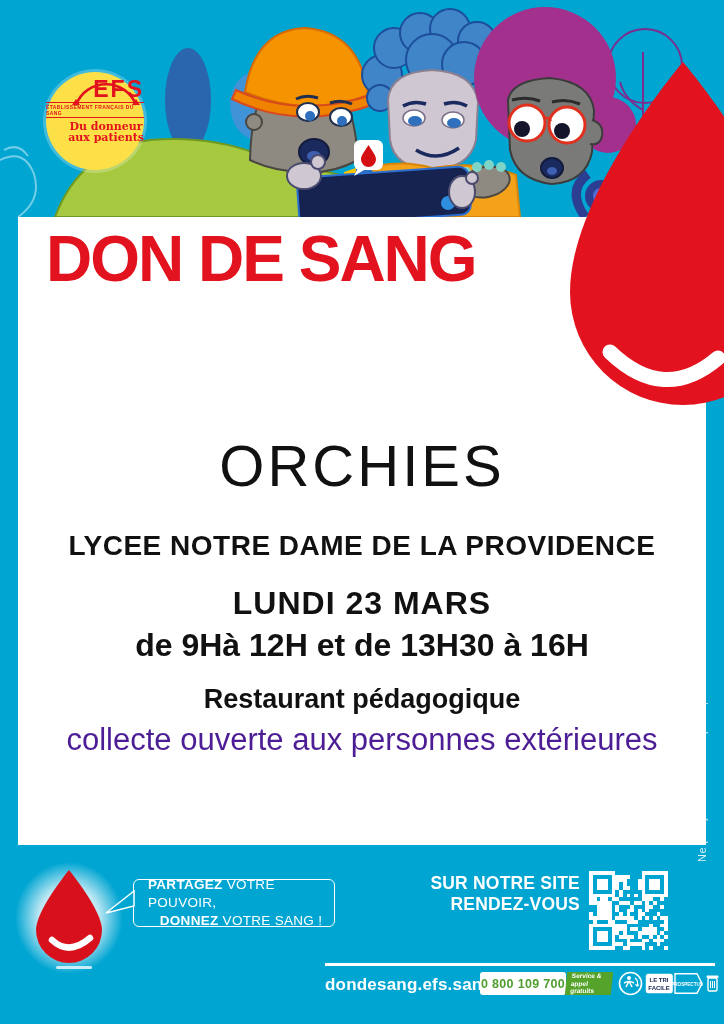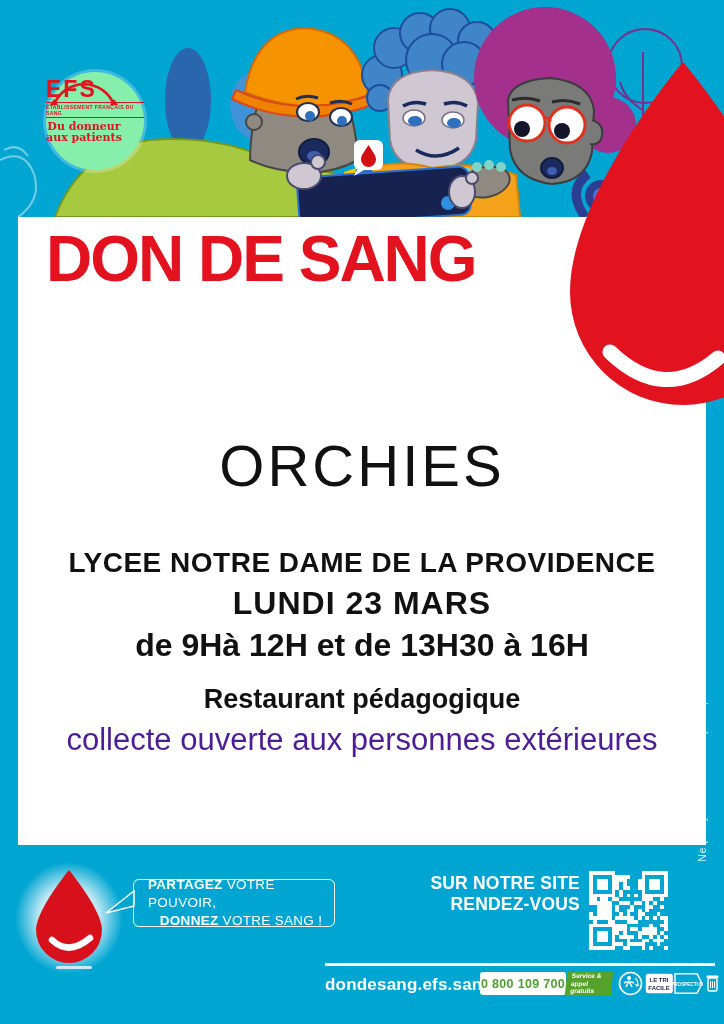--- a/index.html
+++ b/index.html
@@ -5,39 +5,39 @@
   html,body{margin:0;padding:0;background:#e8e8e8;}
   .poster{
     position:relative;width:724px;height:1024px;margin:0 auto;
     background:#00a5d2;overflow:hidden;
     font-family:"Liberation Sans",sans-serif;
   }
   .illustration{position:absolute;left:0;top:0;width:724px;height:217px;z-index:1;}
   
   .efs-logo{
     position:absolute;left:46px;top:72px;width:98px;height:98px;border-radius:50%;
-    background:#86efac;z-index:4;display:flex;flex-direction:column;align-items:flex-start;
+    background:#fde047;z-index:4;display:flex;flex-direction:column;align-items:flex-end;
     box-shadow:0 0 0 3px rgba(255,255,255,.25);
   }
   .efs-arc{margin-top:9px;}
   .efs-acronym{color:#e2131e;font-weight:700;font-size:23px;letter-spacing:2px;line-height:.6;margin-top:-24px;}
   .efs-org{color:#e2131e;font-size:5px;font-weight:700;letter-spacing:.4px;margin-top:5px;border-top:1px solid #e2131e;border-bottom:1px solid #e2131e;padding:1px 0;}
   .efs-tagline{color:#e2131e;font-family:"DejaVu Serif",serif;font-size:11px;line-height:1.05;text-align:center;margin-top:3px;font-weight:700;}
   
   .white-panel{position:absolute;left:18px;top:217px;width:688px;height:628px;background:#ffffff;z-index:0;}
   
   .big-drop{position:absolute;left:552px;top:52px;z-index:3;}
   
   .headline{position:absolute;left:46px;top:226px;z-index:2;}
   .headline h1{margin:0;color:#e2131e;font-size:64px;font-weight:800;letter-spacing:-2px;line-height:1.05;}
   .headline h2{margin:2px 0 0 2px;color:#e2131e;font-size:30px;font-weight:800;letter-spacing:-.5px;}
   
   .event{position:absolute;left:30px;top:0;width:664px;text-align:center;z-index:2;color:#111;}
   .ev-city{position:absolute;left:0;top:432px;width:100%;font-size:58px;font-weight:400;letter-spacing:3px;}
-  .ev-venue{position:absolute;left:0;top:530px;width:100%;font-size:28px;font-weight:800;letter-spacing:.5px;margin-top:17px;}
+  .ev-venue{position:absolute;left:0;top:530px;width:100%;font-size:28px;font-weight:800;letter-spacing:.5px;}
   .ev-date{position:absolute;left:0;top:585px;width:100%;font-size:32px;font-weight:700;letter-spacing:1px;}
   .ev-hours{position:absolute;left:0;top:627px;width:100%;font-size:32px;font-weight:700;}
   .ev-place{position:absolute;left:0;top:684px;width:100%;font-size:27px;font-weight:700;}
   .ev-note{position:absolute;left:0;top:722px;width:100%;font-size:31px;font-weight:400;color:#4c1d95;}
   
   .edge-note{
     position:absolute;left:696px;top:612px;height:250px;z-index:2;
     writing-mode:vertical-rl;transform:rotate(180deg);
     color:rgba(255,255,255,.85);font-size:11px;letter-spacing:.5px;
   }

